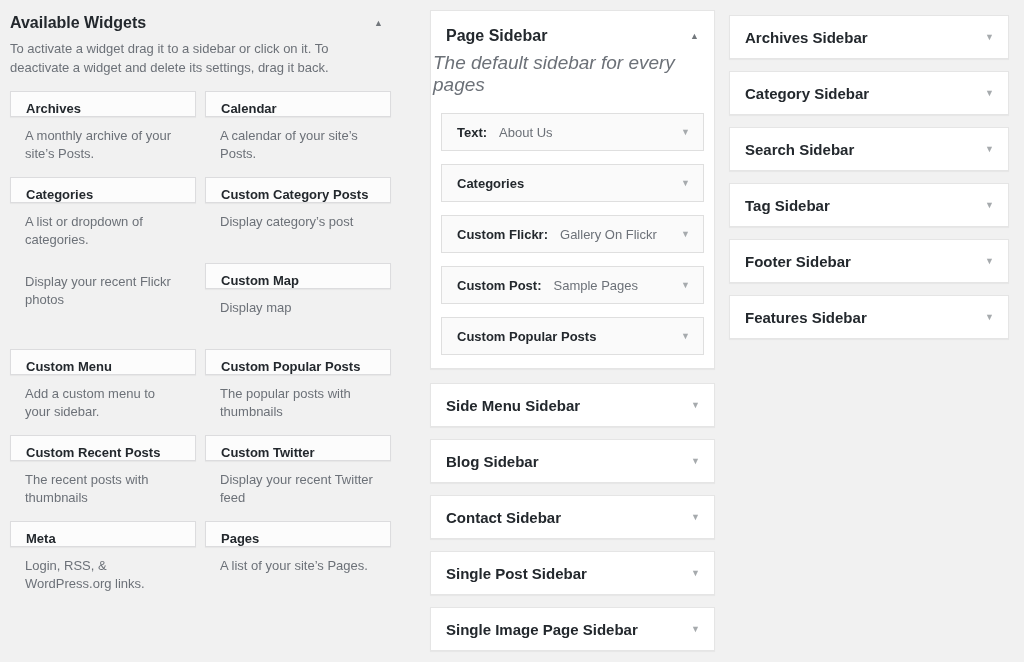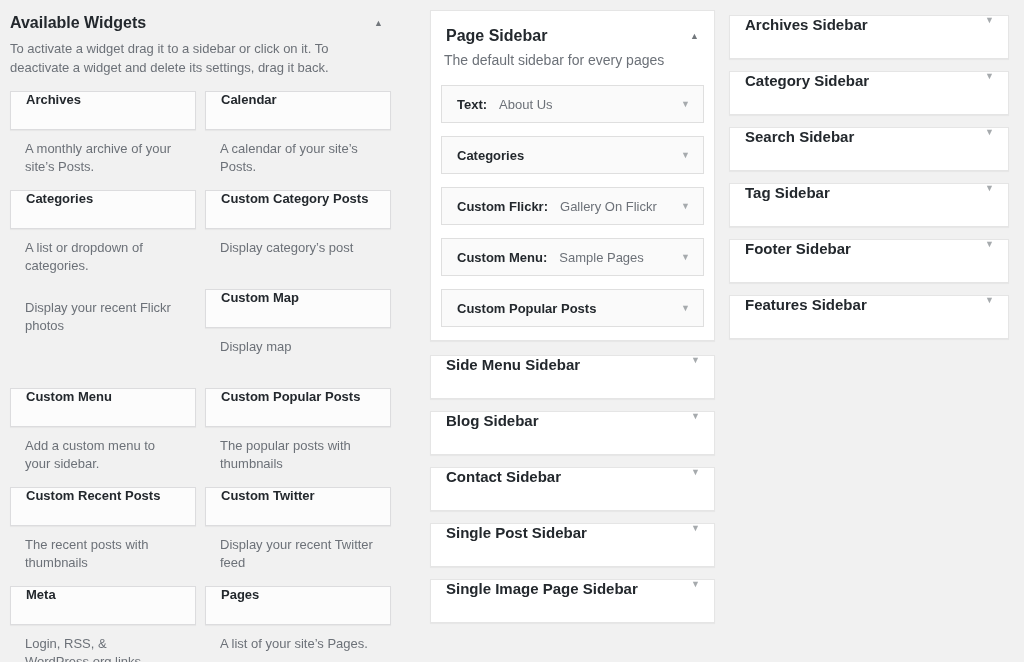--- a/index.html
+++ b/index.html
@@ -47,26 +47,26 @@
     line-height: 1.45;
     color: var(--text-gray);
     max-width: 380px;
   }
   .widgets-grid {
     display: grid;
     grid-template-columns: 1fr 1fr;
     column-gap: 9px;
   }
   .widget-box {
-    height: 39px;
+    height: 26px;
     background: var(--box-bg);
     border: 1px solid var(--box-border);
     box-shadow: 0 1px 1px rgba(0,0,0,0.04);
     display: flex;
-    align-items: flex-start;
+    align-items: flex-end;
     padding: 0 15px;
     cursor: move;
   }
   .widget-box .widget-title {
     font-size: 13px;
     font-weight: bold;
     color: var(--heading);
     white-space: nowrap;
     overflow: hidden;
   }
@@ -107,23 +107,24 @@
     justify-content: space-between;
     padding: 16px 15px 0;
   }
   .expanded-title {
     font-size: 16px;
     font-weight: bold;
     color: var(--heading);
   }
   .expanded-header .arrow { margin-top: 5px; }
   .expanded-desc {
-    padding: 7px 13px 0;
-    font-size: 14px;
+    padding: 7px 2px 0;
+    font-size: 19px;
     color: var(--text-gray);
+    font-style: italic;
   }
   .widget-rows { padding: 17px 10px 0; }
   .widget-row {
     height: 38px;
     background: var(--row-bg);
     border: 1px solid var(--row-border);
     display: flex;
     align-items: center;
     padding: 0 13px 0 15px;
     margin-bottom: 13px;
@@ -141,21 +142,21 @@
     font-size: 13px;
     color: var(--text-gray);
     margin-left: 12px;
     white-space: nowrap;
   }
   .widget-row .arrow { margin-left: auto; }
 
   .collapsed-panel {
     height: 44px;
     display: flex;
-    align-items: flex-start;
+    align-items: center;
     justify-content: space-between;
     padding: 0 14px 0 15px;
     margin-bottom: 12px;
     cursor: pointer;
   }
   .collapsed-title {
     font-size: 15px;
     font-weight: bold;
     color: var(--heading);
   }
@@ -286,21 +287,21 @@
         <span class="arrow down">▼</span>
       </div>
 
       <div class="widget-row">
         <span class="row-label">Custom Flickr:</span>
         <span class="row-subtitle">Gallery On Flickr</span>
         <span class="arrow down">▼</span>
       </div>
 
       <div class="widget-row">
-        <span class="row-label">Custom Menu:</span>
+        <span class="row-label">Custom Post:</span>
         <span class="row-subtitle">Sample Pages</span>
         <span class="arrow down">▼</span>
       </div>
 
       <div class="widget-row">
         <span class="row-label">Custom Popular Posts</span>
         <span class="row-subtitle"></span>
         <span class="arrow down">▼</span>
       </div>
 

